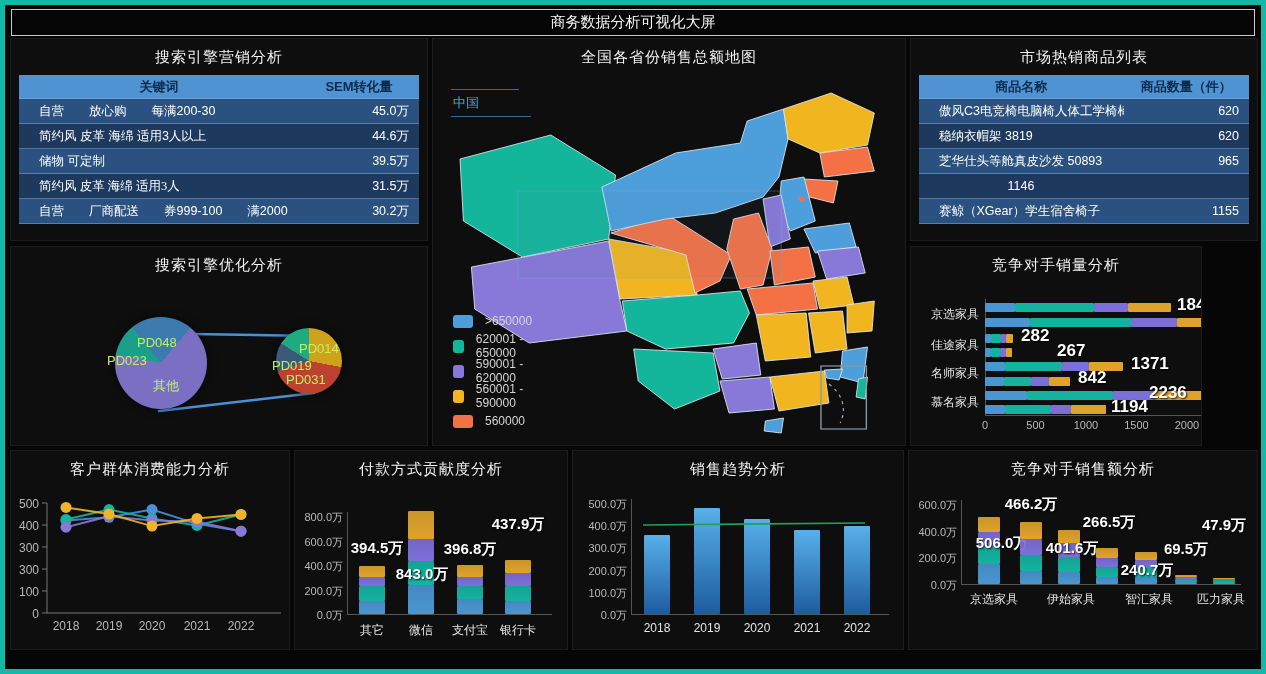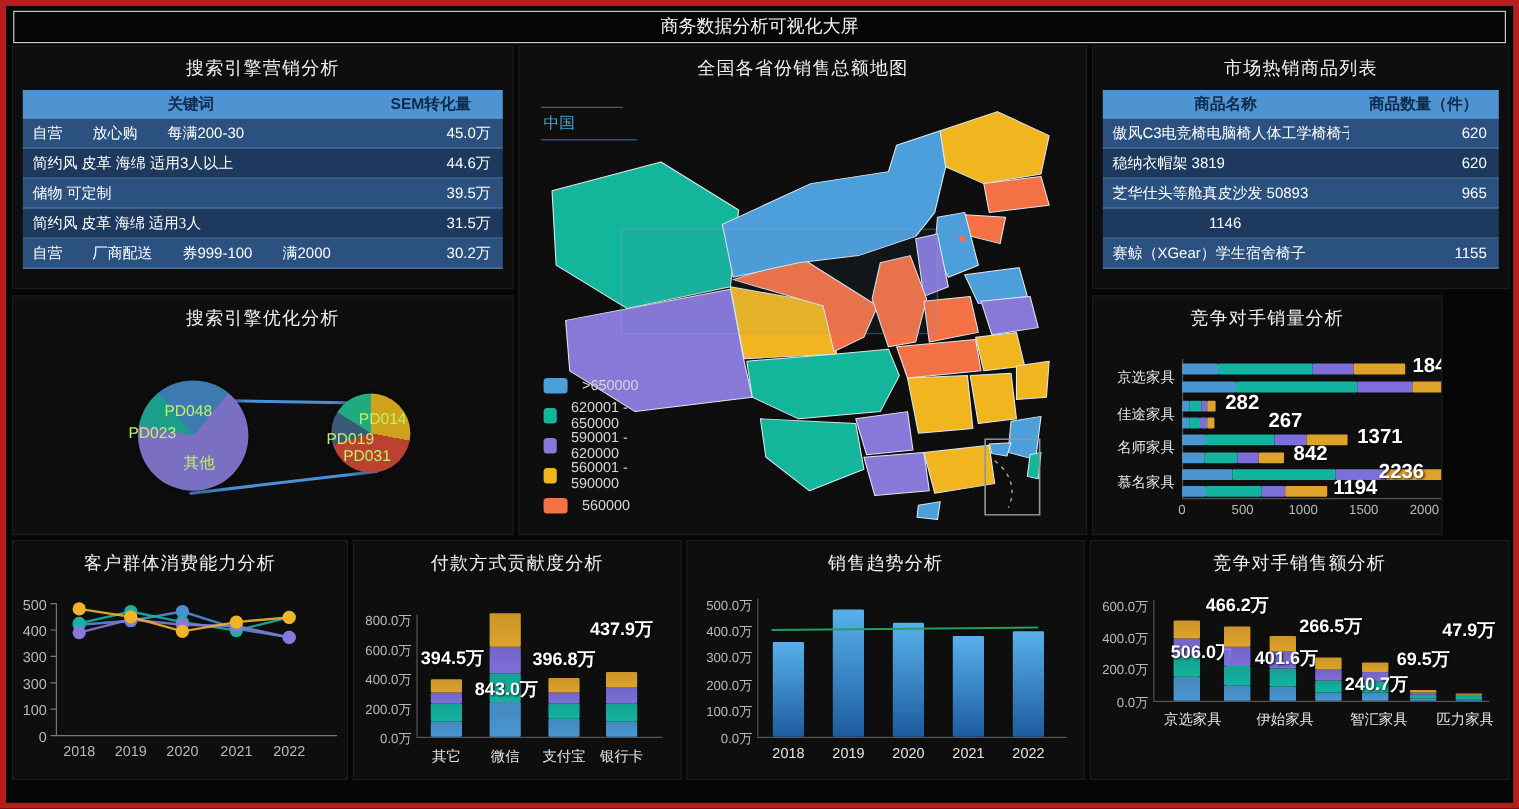--- a/index.html
+++ b/index.html
@@ -1,29 +1,29 @@
 <!DOCTYPE html>
 <html><head>
 <meta charset="utf-8">
 <style>
   html,body{margin:0;padding:0;background:#1a1a1a;}
   .frame{position:relative;width:1266px;height:674px;box-sizing:border-box;background:#060606;
-    border:5px solid #b91c1c;overflow:hidden;font-family:"Liberation Sans",sans-serif;color:#eee;}
+    border:5px solid #14b8a6;overflow:hidden;font-family:"Liberation Sans",sans-serif;color:#eee;}
   .titlebar{position:absolute;left:6px;top:4px;right:6px;height:25px;border:1px solid #c9c9c9;
     background:#050505;display:flex;align-items:center;justify-content:center;font-size:15px;color:#f4f4f4;}
   .panel{position:absolute;background:#0e0e0e;overflow:hidden;border:1px solid #1c1c1c;box-sizing:border-box;}
   .panel h2{margin:0;padding-top:9px;text-align:center;font-size:15px;font-weight:400;color:#f2f2f2;letter-spacing:1px;}
   
   .dtable{position:absolute;left:8px;right:8px;top:36px;}
   .tr{display:flex;align-items:center;border-bottom:1px solid rgba(125,175,225,.5);}
   .tr.th{height:23px;background:#4f93d2;color:#0d2b4d;font-weight:700;font-size:13px;}
   .tr.odd{height:24px;background:#2a5180;font-size:12.5px;color:#fff;}
   .tr.even{height:24px;background:#1d3a5e;font-size:12.5px;color:#fff;}
   .cell{box-sizing:border-box;overflow:hidden;white-space:pre;}
-  .cell.k{padding-left:8px;}
+  .cell.k{padding-left:20px;}
   .cell.v{text-align:right;padding-right:10px;}
   .tr.th .cell{text-align:center;padding:0;}
   
   .chart{position:absolute;left:0;top:0;right:0;bottom:0;}
   .tick{position:absolute;font-size:11px;color:#b9b9b9;white-space:nowrap;}
   .cat{position:absolute;font-size:12px;color:#e6e6e6;white-space:nowrap;}
   .vlabel{position:absolute;font-size:15px;font-weight:700;color:#fff;white-space:nowrap;
     text-shadow:1px 1px 2px rgba(0,0,0,.85);}
   .vlabel.big{font-size:17px;}
   .seg{position:absolute;border-radius:1px;}

